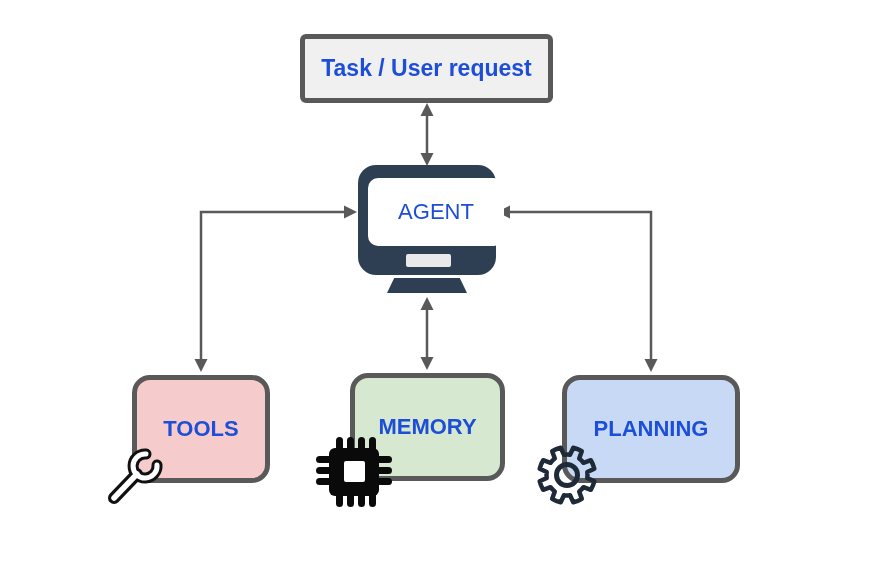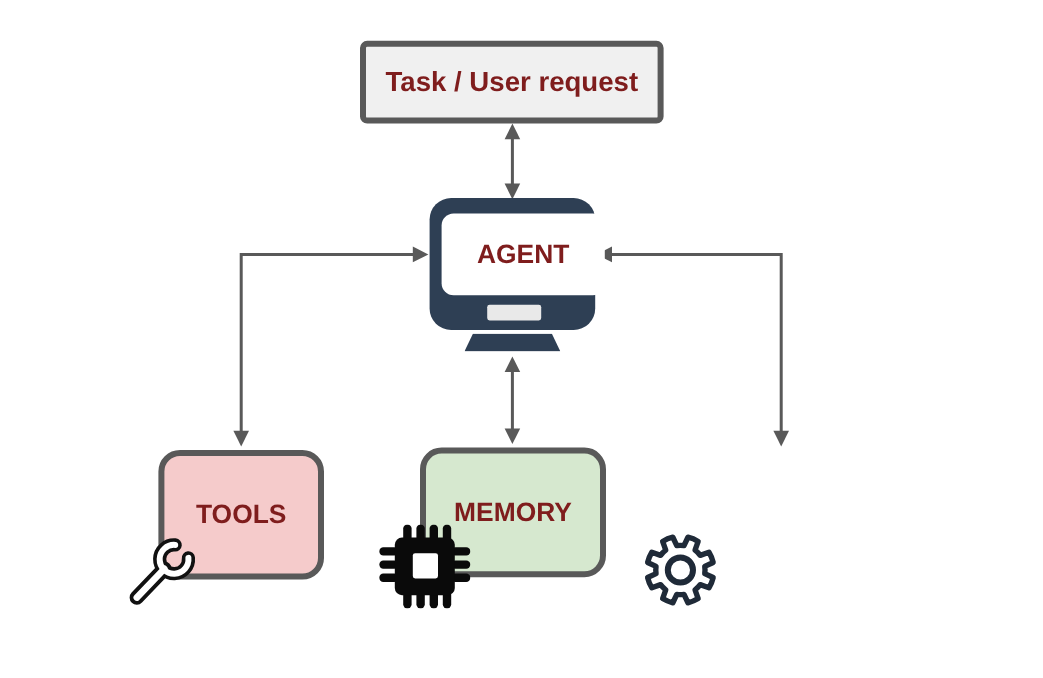--- a/index.html
+++ b/index.html
@@ -1,18 +1,18 @@
 <!DOCTYPE html>
 <html><head>
 <meta charset="utf-8">
 <style>
   html,body{margin:0;padding:0;background:#fff;}
   .canvas{
     position:relative;width:869px;height:565px;background:#ffffff;overflow:hidden;
-    font-family:"Liberation Sans",sans-serif;color:#7f1d1d;
+    font-family:"Liberation Sans",sans-serif;color:#1d4ed8;
   }
   .layer{position:absolute;left:0;top:0;}
 
   
   .node{
     position:absolute;display:flex;align-items:center;justify-content:center;
     border:5px solid #595959;box-sizing:border-box;font-weight:700;
   }
   .task-box{
     left:300px;top:34px;width:253px;height:69px;border-radius:6px;
@@ -21,21 +21,21 @@
   .module{border-radius:18px;font-size:22px;}
   .module-tools{left:132px;top:375px;width:138px;height:108px;background:#f5cbcb;justify-content:center;}
   .module-memory{left:350px;top:373px;width:155px;height:108px;background:#d6e8cf;}
   .module-planning{left:562px;top:375px;width:178px;height:108px;background:#c8d9f6;}
 
   
   .agent{position:absolute;left:358px;top:165px;width:138px;height:130px;}
   .agent-body{position:absolute;left:0;top:0;width:138px;height:110px;background:#2e3f54;border-radius:18px;}
   .agent-screen{
     position:absolute;left:10px;top:13px;width:136px;height:68px;background:#ffffff;border-radius:10px;
-    display:flex;align-items:center;justify-content:center;font-weight:700;font-size:22px;
+    display:flex;align-items:center;justify-content:center;font-weight:400;font-size:22px;
   }
   .agent-bar{position:absolute;left:48px;top:89px;width:45px;height:13px;background:#e9e9e9;border-radius:2px;}
   .agent-stand{
     position:absolute;left:29px;top:113px;width:80px;height:15px;background:#2e3f54;
     clip-path:polygon(9% 0,91% 0,100% 100%,0 100%);
   }
 
   
   .conn line,.conn polyline{stroke:#595959;stroke-width:2.5;fill:none;}
   .conn polygon{fill:#595959;stroke:none;}
@@ -83,20 +83,23 @@
     <div class="agent-bar"></div>
     <div class="agent-stand"></div>
   </div>
 
   <div class="node module module-tools">
     <span>TOOLS</span>
   </div>
   <div class="node module module-memory">
     <span>MEMORY</span>
   </div>
+  <div class="node module module-planning">
+    <span>PLANNING</span>
+  </div>
 
   <svg class="icon" style="left:100px;top:440px;" width="72" height="72" viewBox="0 0 72 72">
     <path d="M14 58 L37 34" stroke="#111" stroke-width="12" stroke-linecap="round" fill="none"></path>
     <path d="M46 14.1 A 12 12 0 1 0 57 24.9" stroke="#111" stroke-width="11" stroke-linecap="round" fill="none"></path>
     <path d="M14 58 L37 34" stroke="#fff" stroke-width="5.5" stroke-linecap="round" fill="none"></path>
     <path d="M46 14.1 A 12 12 0 1 0 57 24.9" stroke="#fff" stroke-width="5" stroke-linecap="round" fill="none"></path>
   </svg>
 
   <svg class="icon" style="left:316px;top:437px;" width="76" height="70" viewBox="0 0 76 70">
     <g fill="#0a0a0a">

